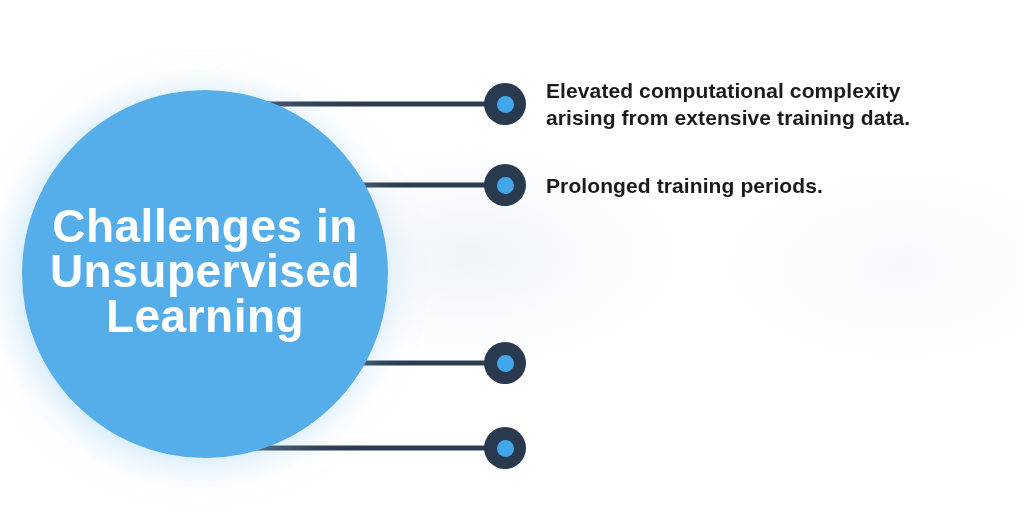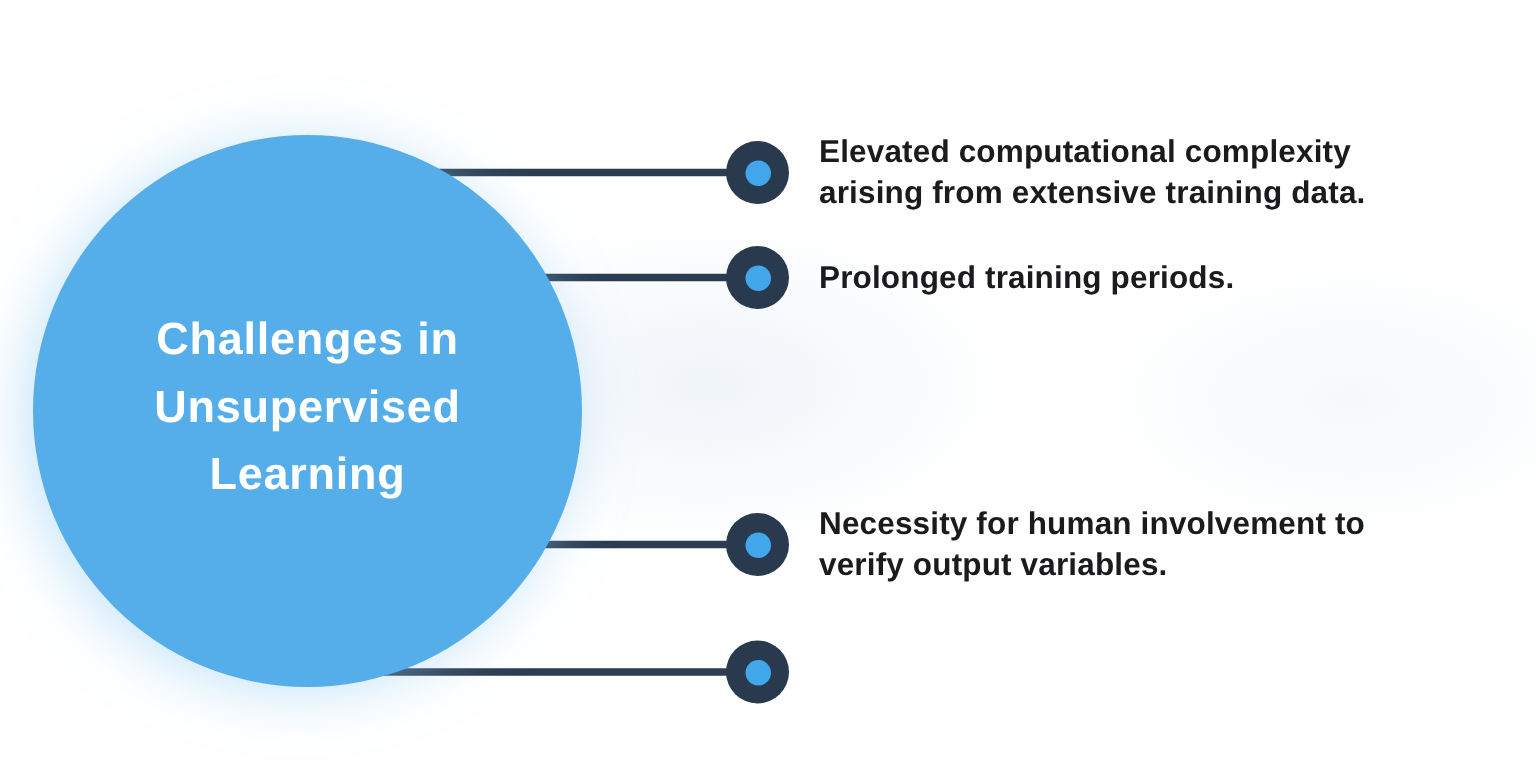--- a/index.html
+++ b/index.html
@@ -30,38 +30,38 @@
     border-radius: 50%;
     background: var(--circle-fill, #55AEE9);
     box-shadow: -6px 4px 38px rgba(150, 205, 245, 0.55);
     z-index: 2;
     display: flex;
     align-items: center;
     justify-content: center;
   }
   .topic-title {
     color: var(--title-text, #FFFFFF);
-    font-size: 30px;
+    font-size: 46px;
     line-height: 45px;
     font-weight: 700;
     text-align: center;
     white-space: pre-line;
     letter-spacing: 0.5px;
     margin-top: -6px;
   }
 
   
   .row {
     position: absolute;
     left: 0;
     right: 0;
     height: 70px;
     z-index: 1;
   }
-  .row-1 { top: 80px;  }
+  .row-1 { top: 69px;  }
   .row-2 { top: 150px; }
   .row-3 { top: 235px; }
   .row-4 { top: 328px; }
   .row-5 { top: 413px; }
 
   .connector {
     position: absolute;
     left: 200px;
     width: 307px;
     height: 5px;
@@ -138,24 +138,20 @@
       <span>Prolonged training periods.</span>
     </div>
   </div>
 
 
   <div class="row row-4">
     <div class="connector"></div>
     <div class="node">
       <div class="node-dot"></div>
     </div>
-    <div class="label">
-      <span>Necessity for human involvement to
-verify output variables.</span>
-    </div>
   </div>
 
   <div class="row row-5">
     <div class="connector"></div>
     <div class="node">
       <div class="node-dot"></div>
     </div>
   </div>
 
 </div>

